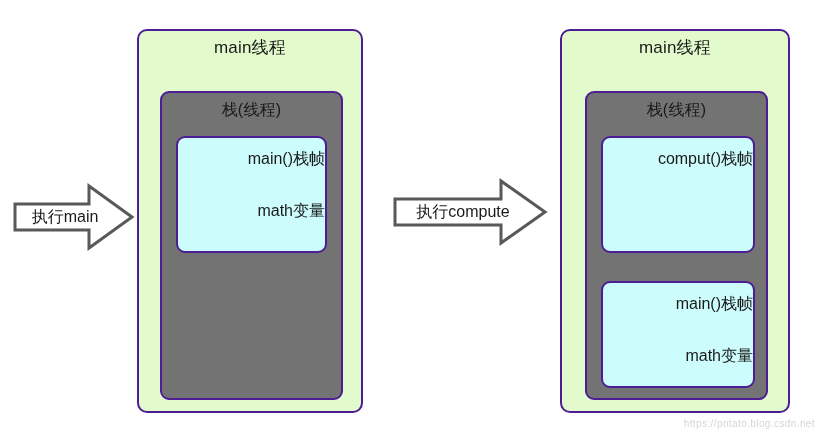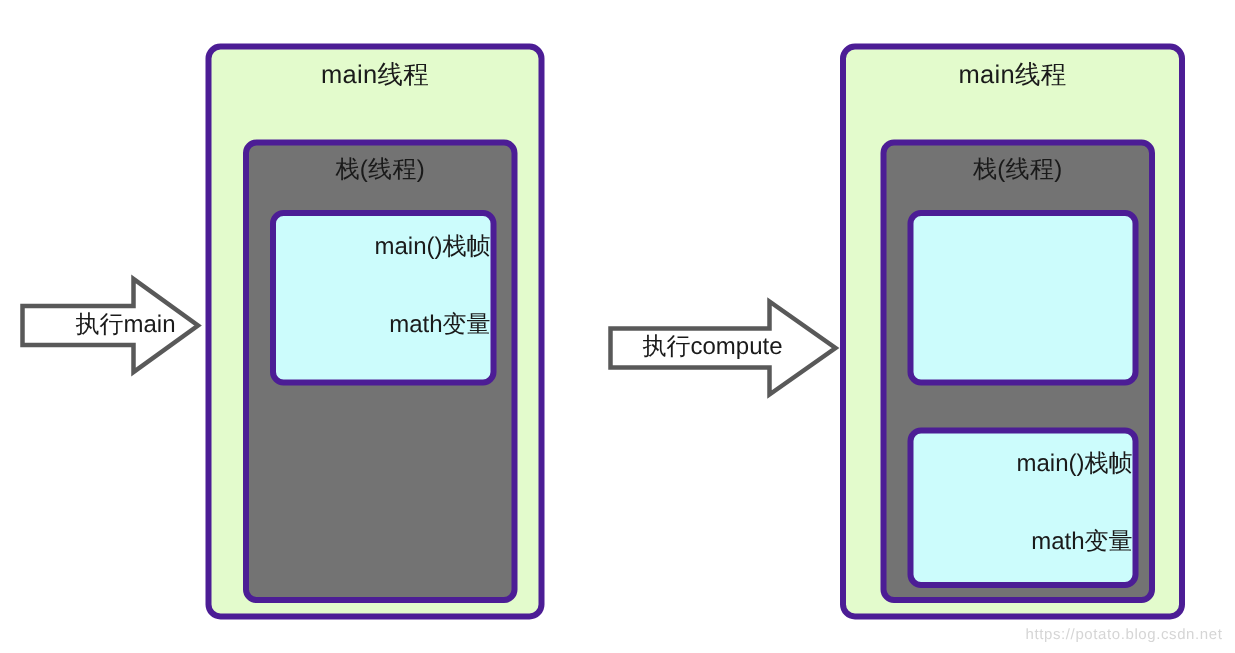--- a/index.html
+++ b/index.html
@@ -21,21 +21,21 @@
     position: absolute;
     left: 0; top: 0;
     width: 823px;
     height: 435px;
   }
 
   
   .box {
     position: absolute;
     box-sizing: border-box;
-    border: 4px solid #4c1d95;
+    border: 2px solid #4c1d95;
     border-radius: 9px;
   }
 
   .thread-box {
     background: #e3fbcc;
     border-radius: 10px;
   }
 
   .stack-box {
     background: #737373;
@@ -107,24 +107,24 @@
 </style>
 </head>
 <body>
 
 <div id="stage">
 
   <div class="arrow" style="left:13px; top:183px; width:122px; height:68px;">
     <svg width="122" height="68" viewBox="0 0 122 68" aria-hidden="true">
       <polygon points="2,21 76,21 76,3 119,34 76,65 76,47 2,47" fill="#ffffff" stroke="#595959" stroke-width="3" stroke-linejoin="miter"></polygon>
     </svg>
-    <div class="arrow-label" style="top:25px; width:104px;text-align:right;">执行main</div>
+    <div class="arrow-label" style="top:25px; width:104px;">执行main</div>
   </div>
 
-  <div class="arrow" style="left:393px; top:198px; width:155px; height:68px;margin-left:12px;">
+  <div class="arrow" style="left:393px; top:178px; width:155px; height:68px;">
     <svg width="155" height="68" viewBox="0 0 155 68" aria-hidden="true">
       <polygon points="2,21 108,21 108,3 152,34 108,65 108,47 2,47" fill="#ffffff" stroke="#595959" stroke-width="3" stroke-linejoin="miter"></polygon>
     </svg>
     <div class="arrow-label" style="top:25px; width:140px;">执行compute</div>
   </div>
 
   <div class="box thread-box" style="left:137px; top:29px; width:226px; height:384px;">
     <div class="box-title thread-title">main线程</div>
 
     <div class="box stack-box" style="left:21px; top:60px; width:183px; height:309px;">
@@ -137,20 +137,21 @@
     </div>
   </div>
 
   <div class="box thread-box" style="left:560px; top:29px; width:230px; height:384px;">
     <div class="box-title thread-title">main线程</div>
 
     <div class="box stack-box" style="left:23px; top:60px; width:183px; height:309px;">
       <div class="box-title stack-title">栈(线程)</div>
 
       <div class="box frame-box" style="left:14px; top:43px; width:154px; height:117px;">
+        <div class="frame-line frame-line-1">comput()栈帧</div>
       </div>
 
       <div class="box frame-box" style="left:14px; top:188px; width:154px; height:107px;">
         <div class="frame-line frame-line-1">main()栈帧</div>
         <div class="frame-line frame-line-2">math变量</div>
       </div>
     </div>
   </div>
 
   <div class="watermark">https://potato.blog.csdn.net</div>

